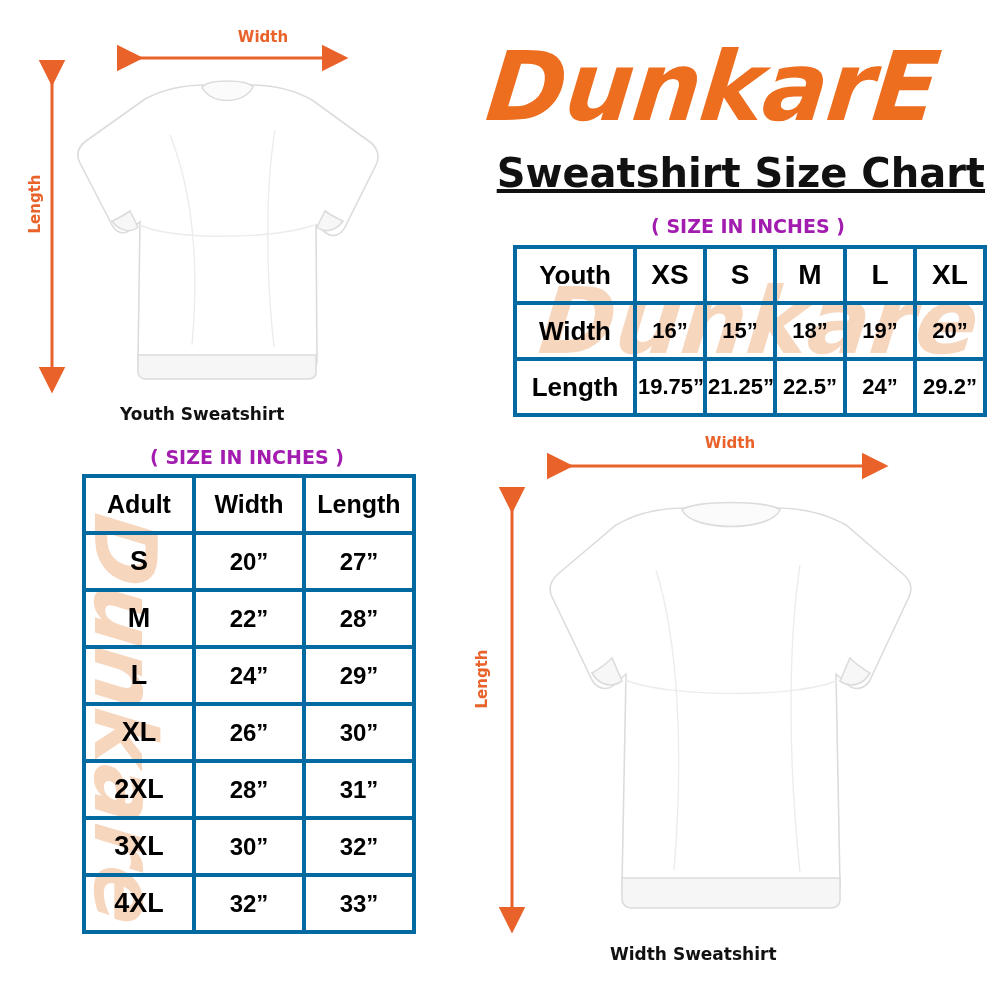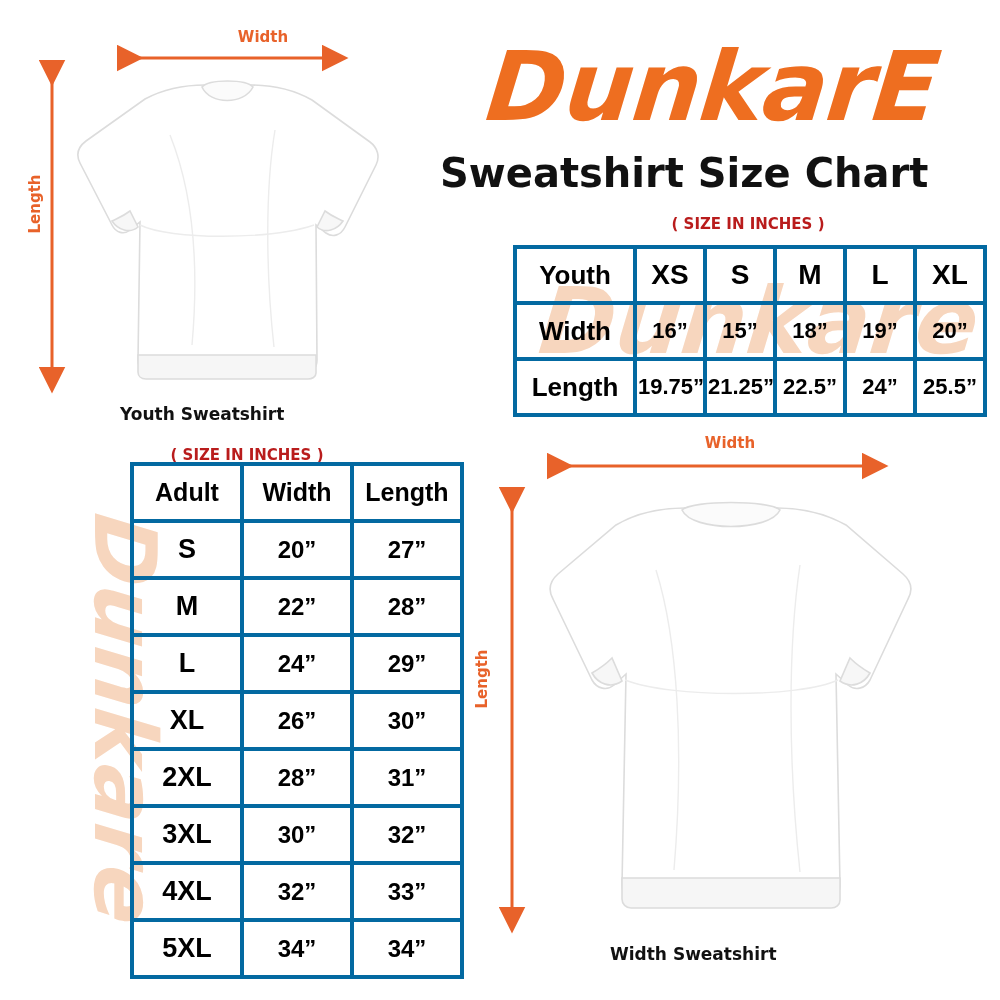--- a/index.html
+++ b/index.html
@@ -32,30 +32,31 @@
     letter-spacing: -1px;
     line-height: 118px;
     text-align: center;
     white-space: nowrap;
     transform: skewX(-6deg);
   }
   #chart-title {
     left: 440px;
     top: 150px;
     width: 545px;
-    text-align: left;
+    text-align: right;
     font-size: 40px;
     font-weight: bold;
     color: #111;
     font-family: "DejaVu Sans", sans-serif;
+    text-decoration: underline;
   }
   .inches-note {
-    font-size: 15px;
-    font-weight: bold;
-    color: #b91c1c;
+    font-size: 19px;
+    font-weight: bold;
+    color: #a21caf;
     text-align: center;
     font-family: "DejaVu Sans", sans-serif;
   }
 
   
   table.size-table {
     border-collapse: collapse;
     table-layout: fixed;
   }
   table.size-table td {
@@ -67,21 +68,21 @@
     background: transparent;
   }
 
   
   #youth-table { left: 513px; top: 245px; width: 470px; }
   #youth-table td { height: 50px; font-size: 28px; }
   #youth-table td.hdr-label { font-size: 26px; }
   #youth-table td.val { font-size: 22px; margin-left: 44px; }
 
   
-  #adult-table { left: 82px; top: 462px; width: 330px; margin-left: 48px; }
+  #adult-table { left: 82px; top: 474px; width: 330px; }
   #adult-table td { height: 51px; font-size: 27px; }
   #adult-table td.val { font-size: 24px; }
   #adult-table td.hdr { font-size: 25px; }
 
   
   .watermark {
     color: #F7D6BE;
     font-family: "DejaVu Sans", sans-serif;
     font-weight: bold;
     font-style: italic;
@@ -158,21 +159,21 @@
       <td class="val">18”</td>
       <td class="val">19”</td>
       <td class="val">20”</td>
     </tr>
     <tr>
       <td class="hdr-label">Length</td>
       <td class="val">19.75”</td>
       <td class="val">21.25”</td>
       <td class="val">22.5”</td>
       <td class="val">24”</td>
-      <td class="val">25.5”</td>
+      <td class="val">29.2”</td>
     </tr>
   </tbody>
 </table>
 
 <div class="abs inches-note" style="left:82px; top:446px; width:330px;">( SIZE IN INCHES )</div>
 
 <table class="abs size-table" id="adult-table">
   <colgroup>
     <col style="width:110px">
     <col style="width:110px">
@@ -211,25 +212,20 @@
     </tr>
     <tr>
       <td>3XL</td>
       <td class="val">30”</td>
       <td class="val">32”</td>
     </tr>
     <tr>
       <td>4XL</td>
       <td class="val">32”</td>
       <td class="val">33”</td>
-    </tr>
-    <tr>
-      <td>5XL</td>
-      <td class="val">34”</td>
-      <td class="val">34”</td>
     </tr>
   </tbody>
 </table>
 
 <div class="abs" style="left:20px; top:25px; width:410px; height:400px;">
   <svg width="410" height="400" viewBox="0 0 410 400" xmlns="http://www.w3.org/2000/svg">
     <defs>
       <marker id="ah" markerWidth="9" markerHeight="9" refX="4.5" refY="4.5" orient="auto">
         <path d="M0,0 L9,4.5 L0,9 z" fill="#E8622A"></path>
       </marker>

